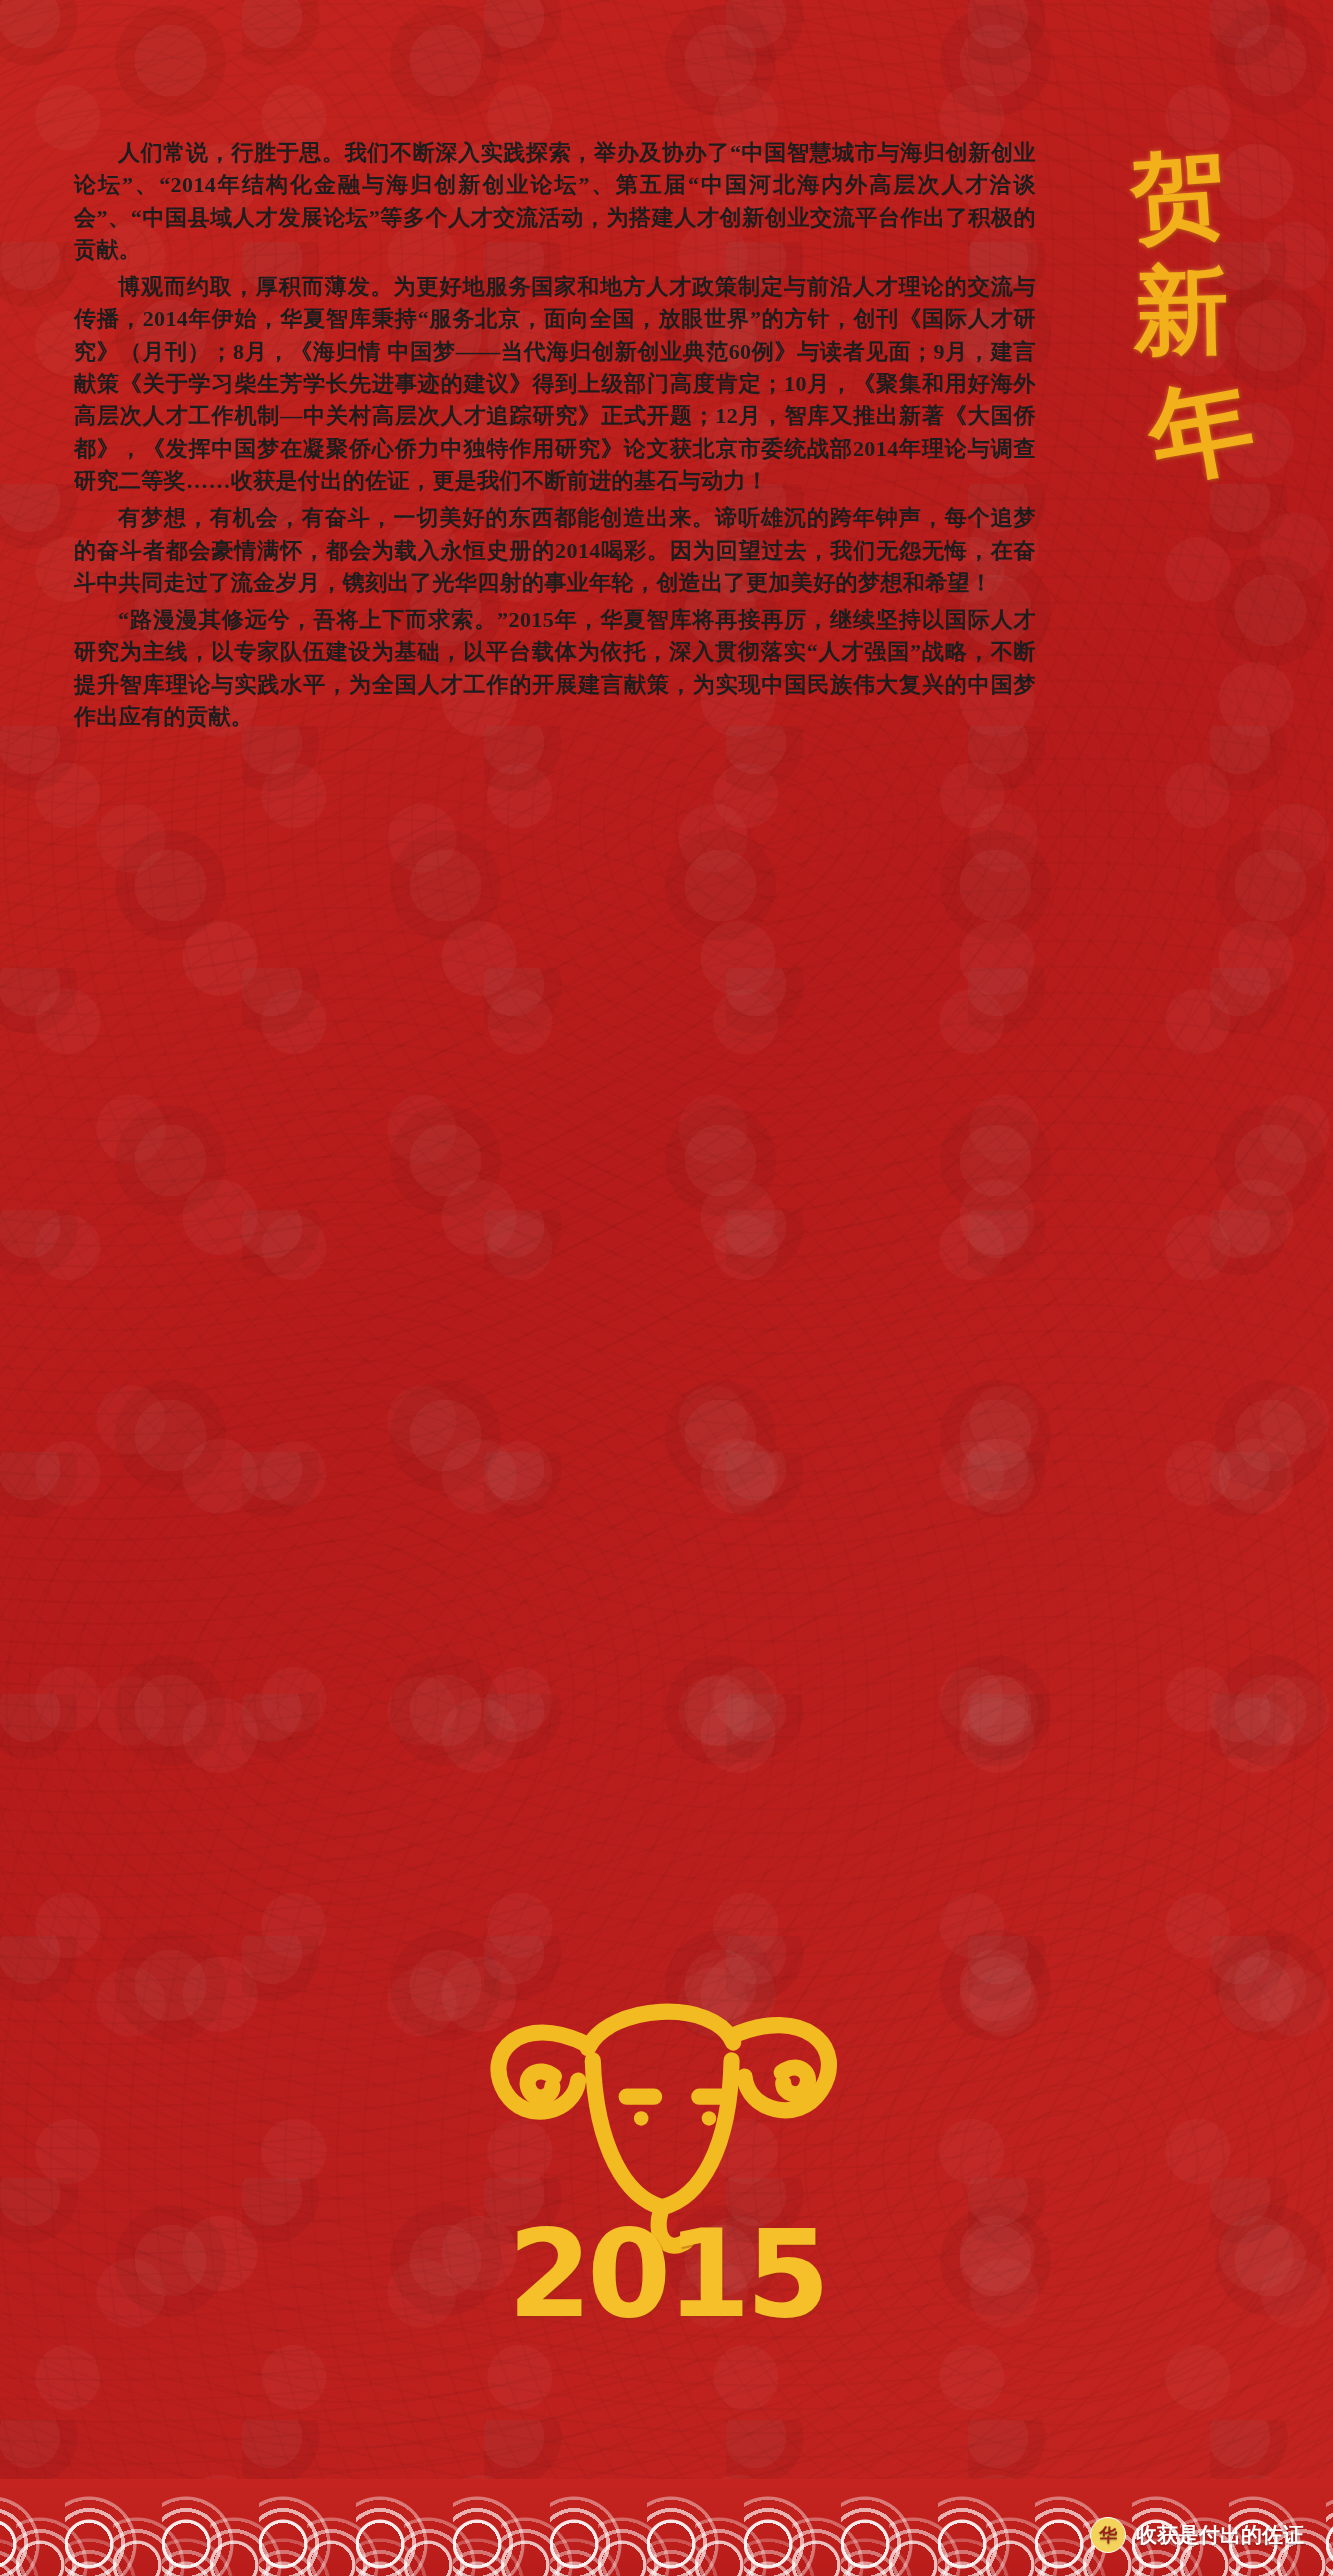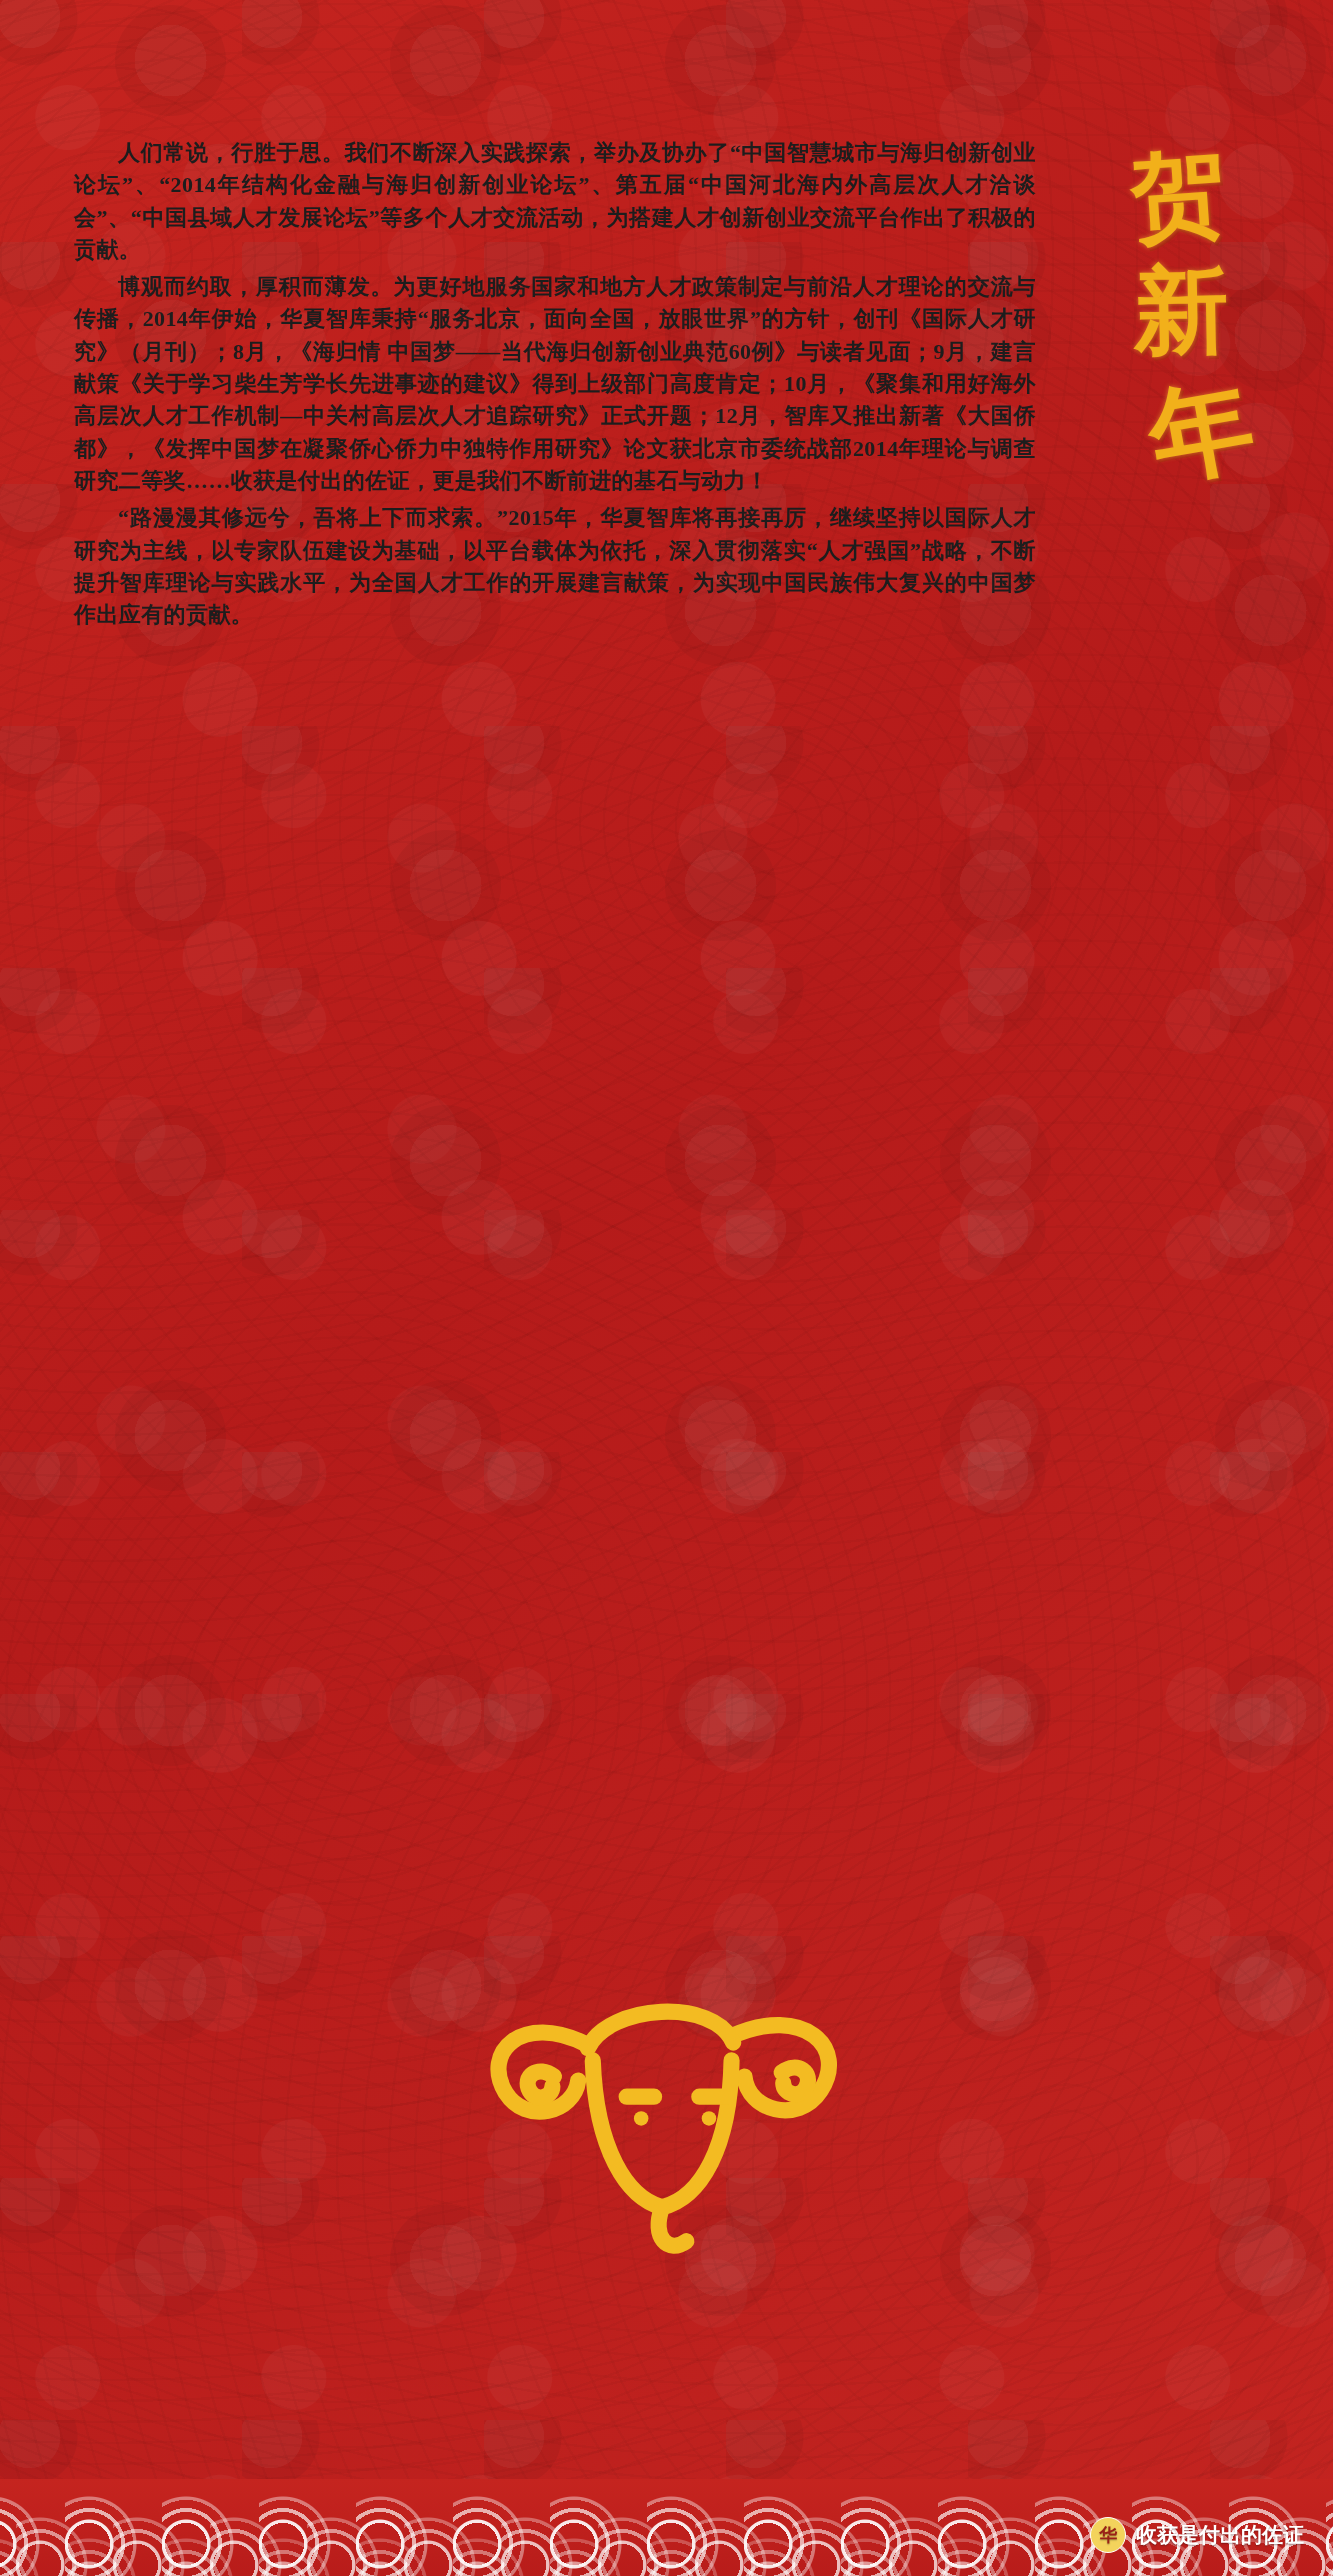--- a/index.html
+++ b/index.html
@@ -161,20 +161,21 @@
 
   <div id="hexinnian">
     <span>贺</span>
     <span>新</span>
     <span>年</span>
   </div>
 
   <div id="article">
     <p>人们常说，行胜于思。我们不断深入实践探索，举办及协办了“中国智慧城市与海归创新创业论坛”、“2014年结构化金融与海归创新创业论坛”、第五届“中国河北海内外高层次人才洽谈会”、“中国县域人才发展论坛”等多个人才交流活动，为搭建人才创新创业交流平台作出了积极的贡献。</p>
     <p>博观而约取，厚积而薄发。为更好地服务国家和地方人才政策制定与前沿人才理论的交流与传播，2014年伊始，华夏智库秉持“服务北京，面向全国，放眼世界”的方针，创刊《国际人才研究》（月刊）；8月，《海归情 中国梦——当代海归创新创业典范60例》与读者见面；9月，建言献策《关于学习柴生芳学长先进事迹的建议》得到上级部门高度肯定；10月，《聚集和用好海外高层次人才工作机制—中关村高层次人才追踪研究》正式开题；12月，智库又推出新著《大国侨都》，《发挥中国梦在凝聚侨心侨力中独特作用研究》论文获北京市委统战部2014年理论与调查研究二等奖……收获是付出的佐证，更是我们不断前进的基石与动力！</p>
+    <p>有梦想，有机会，有奋斗，一切美好的东西都能创造出来。谛听雄沉的跨年钟声，每个追梦的奋斗者都会豪情满怀，都会为载入永恒史册的2014喝彩。因为回望过去，我们无怨无悔，在奋斗中共同走过了流金岁月，镌刻出了光华四射的事业年轮，创造出了更加美好的梦想和希望！</p>
     <p>“路漫漫其修远兮，吾将上下而求索。”2015年，华夏智库将再接再厉，继续坚持以国际人才研究为主线，以专家队伍建设为基础，以平台载体为依托，深入贯彻落实“人才强国”战略，不断提升智库理论与实践水平，为全国人才工作的开展建言献策，为实现中国民族伟大复兴的中国梦作出应有的贡献。</p>
   </div>
 
   <div id="emblem">
     <svg viewBox="0 0 700 560" xmlns="http://www.w3.org/2000/svg" aria-hidden="true">
       <g fill="none" stroke="#f3bb22" stroke-width="20" stroke-linecap="round" stroke-linejoin="round">
 
         <path d="M250,170 C170,130 120,180 150,230 C175,270 235,255 240,215"></path>
         <path d="M210,210 C190,195 170,210 180,228 C188,242 208,236 208,222"></path>
 
@@ -187,20 +188,21 @@
         <path d="M300,235 l34,0"></path>
         <path d="M390,235 l34,0"></path>
 
         <path d="M344,372 C330,410 352,430 374,414"></path>
       </g>
       <g fill="#f3bb22">
         <circle cx="318" cy="262" r="9"></circle>
         <circle cx="402" cy="262" r="9"></circle>
       </g>
     </svg>
+    <div id="emblem-year">2015</div>
   </div>
 
   <div id="wave-band">
     <div class="wave-row r1"></div>
     <div class="wave-row r2"></div>
     <div class="wave-row r3"></div>
   </div>
 
   <div id="footer-tag">
     <div id="footer-avatar">华</div>

